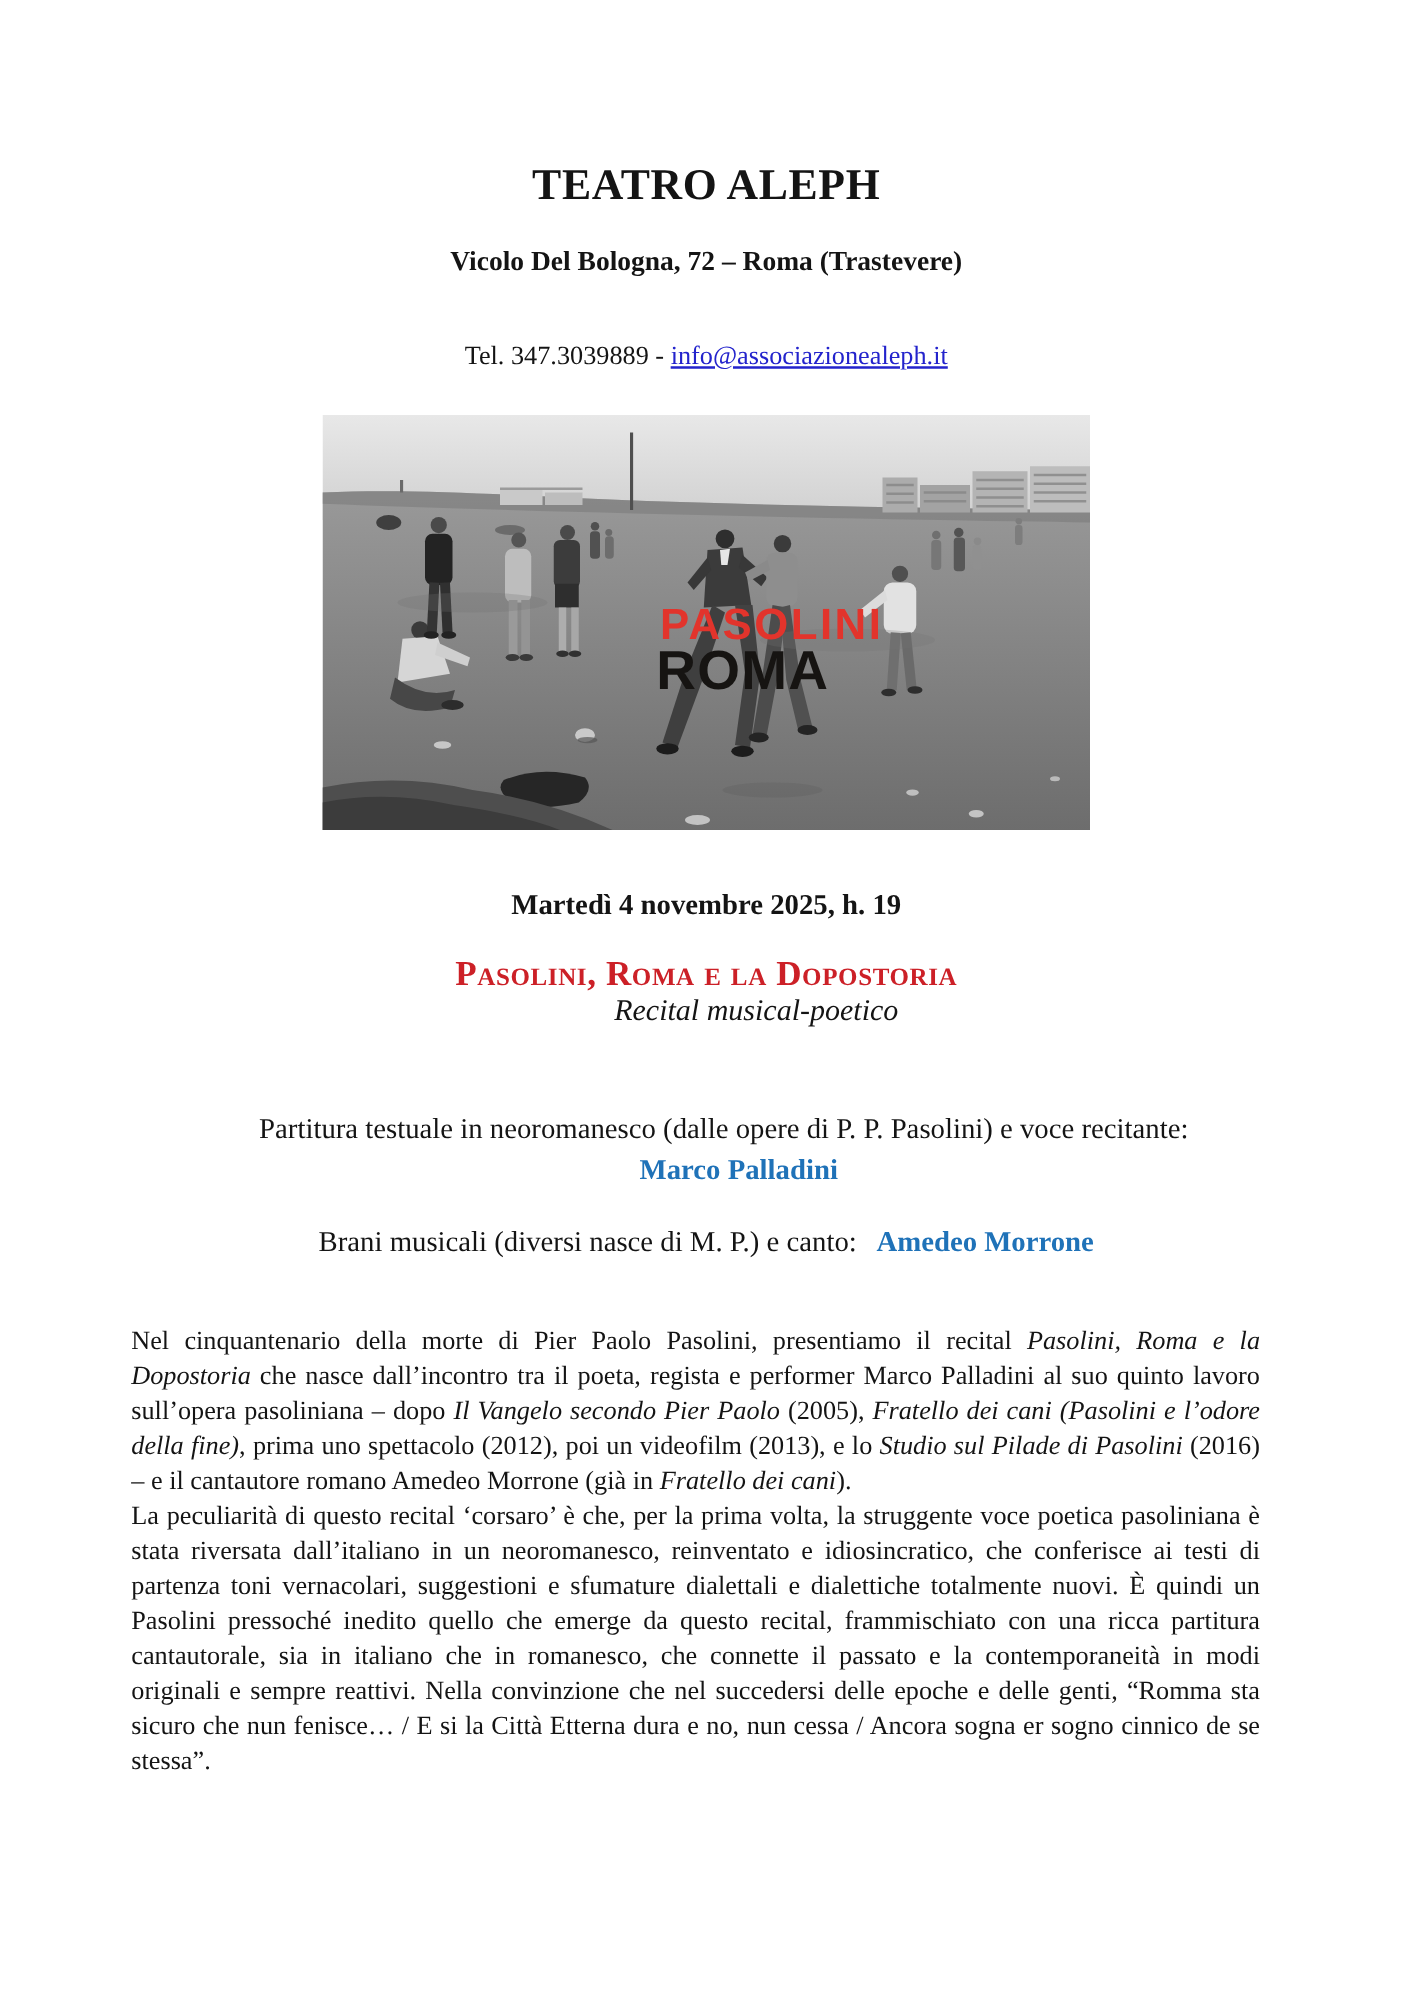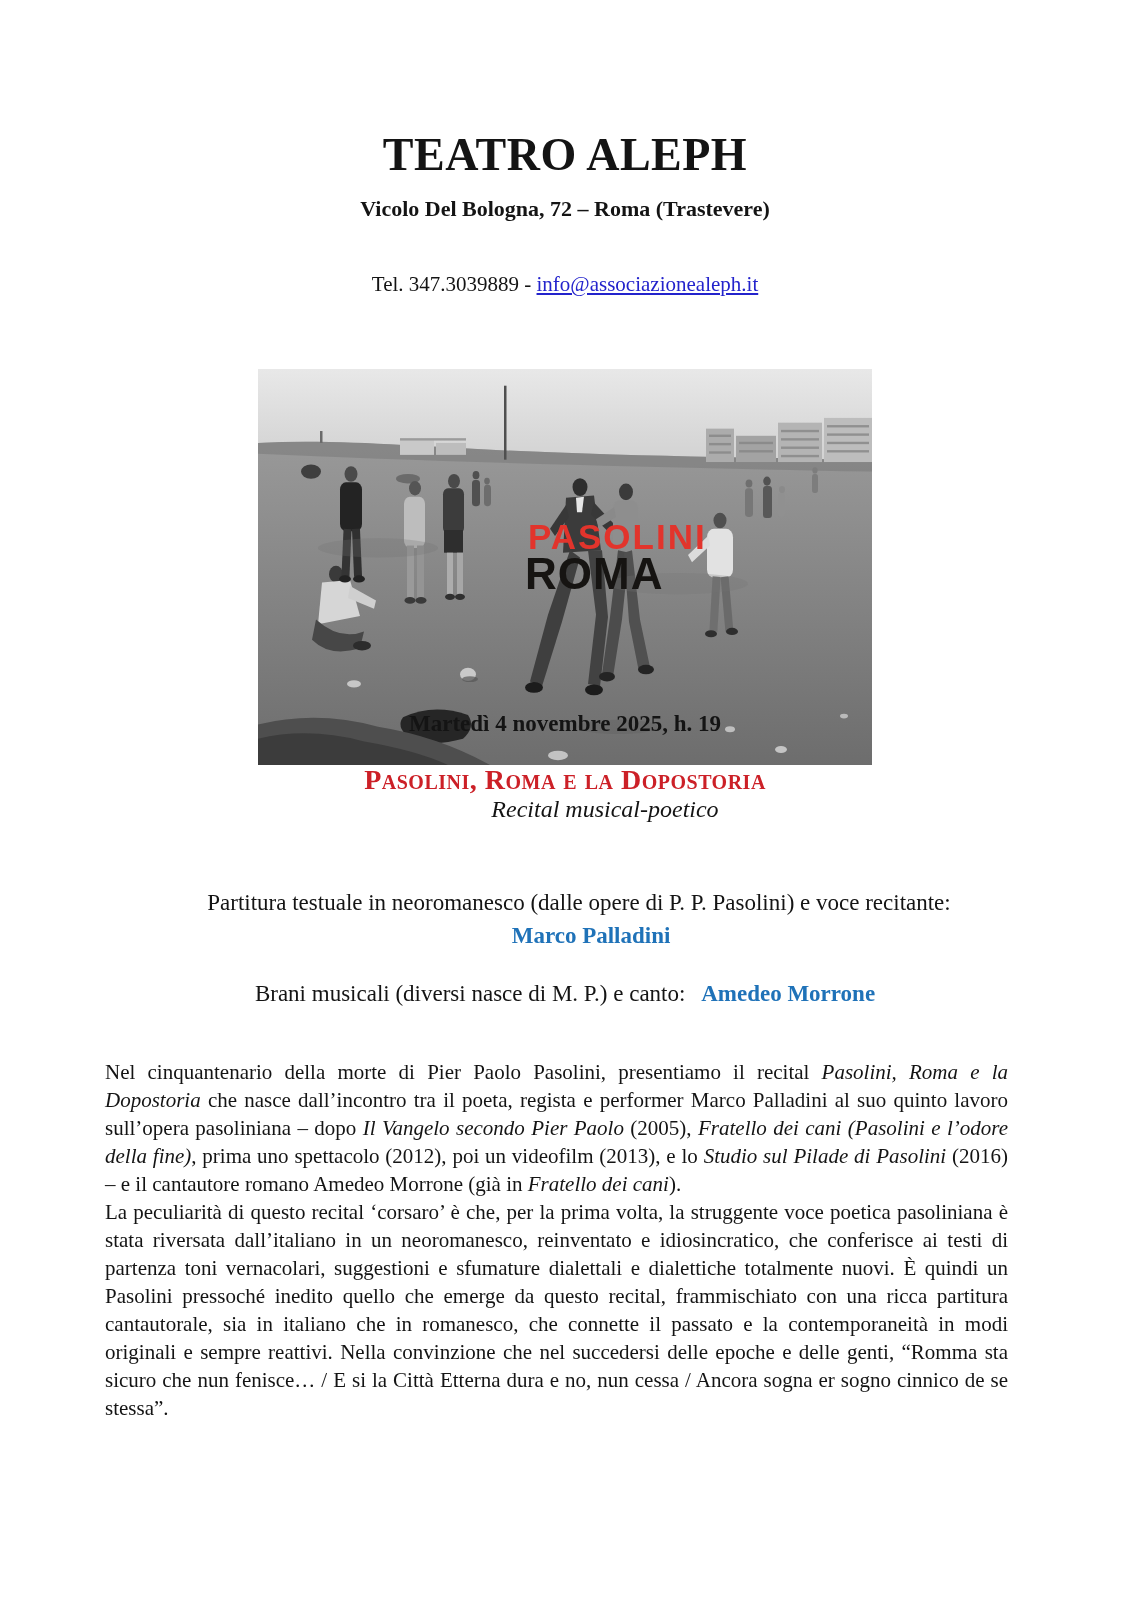--- a/index.html
+++ b/index.html
@@ -10,26 +10,26 @@
     height: 1600px;
     margin: 0 auto;
     background: #ffffff;
     font-family: "Liberation Serif", "DejaVu Serif", serif;
     color: #141414;
     overflow: hidden;
   }
   .abs { position: absolute; }
   .centerline { left: 0; width: 100%; text-align: center; }
 
-  .doc-title      { top: 128px; font-size: 46px; font-weight: bold; letter-spacing: .5px; }
+  .doc-title      { top: 128px; font-size: 35px; font-weight: bold; letter-spacing: .5px; }
   .address-line   { top: 196px; font-size: 22px; font-weight: bold; }
   .tel-line       { top: 249px; font-size: 21px; margin-top: 23px; }
   .email-link     { color: #2323cc; text-decoration: underline; cursor: pointer; }
 
-  .photo-wrap     { left: 258px; top: 369px; width: 614px; height: 396px; }
+  .photo-wrap     { left: 258px; top: 332px; width: 614px; height: 332px; }
   .photo-wrap svg { display: block; width: 100%; height: 100%; }
   .overlay-title {
     left: 270px; top: 150px;
     font-family: "Liberation Sans", "DejaVu Sans", sans-serif;
     font-weight: bold; font-size: 35px; line-height: 1;
     letter-spacing: 2px; color: #e2342c;
   }
   .overlay-subtitle {
     left: 267px; top: 183px;
     font-family: "Liberation Sans", "DejaVu Sans", sans-serif;

